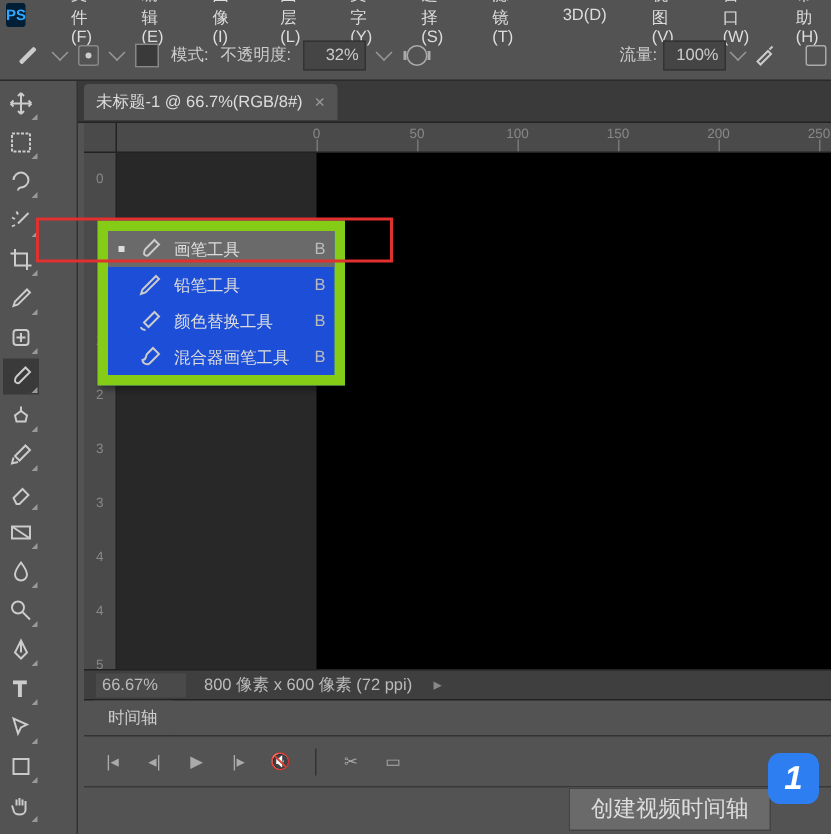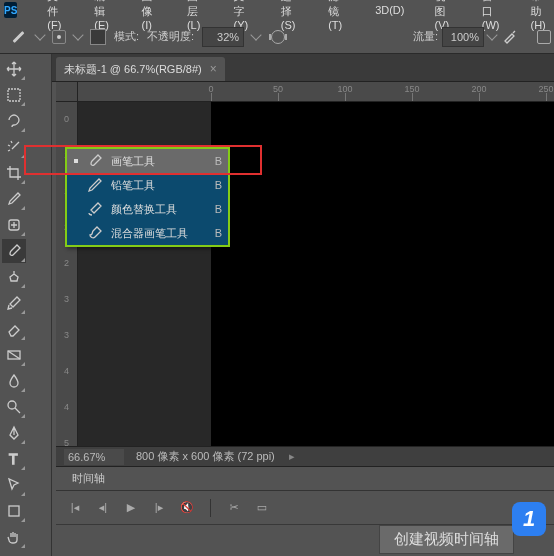--- a/index.html
+++ b/index.html
@@ -16,38 +16,38 @@
 .swap-ico{width:16px;height:16px;border:1px solid #888;background:#3a3a3a}
 .opt-label{color:#ccc}
 .opt-select{background:#454545;border:1px solid #333;color:#ccc;padding:2px 18px 2px 6px;height:20px;position:relative;min-width:90px;display:flex;align-items:center}
 .opt-select::after{content:"";position:absolute;right:5px;top:7px;width:6px;height:6px;border-left:1px solid #999;border-bottom:1px solid #999;transform:rotate(-45deg)}
 .opt-input{background:#454545;border:1px solid #333;color:#ccc;width:42px;height:20px;display:flex;align-items:center;justify-content:flex-end;padding-right:4px}
 .icon-btn{width:20px;height:20px;border:1px solid transparent;display:flex;align-items:center;justify-content:center;color:#aaa}
 .target-ico{width:14px;height:14px;border:1.5px solid #aaa;border-radius:50%;position:relative}
 .target-ico::after{content:"";position:absolute;width:2px;height:6px;background:#aaa;left:-3px;top:3px;box-shadow:16px 0 0 #aaa}
 .board-ico{width:14px;height:14px;border:1.5px solid #aaa;border-radius:2px}
 .flow-area{display:flex;align-items:center;gap:4px;margin-left:auto;margin-right:6px}
-.tab-well{height:28px;background:#3a3a3a;border-bottom:1px solid #222;display:flex;align-items:flex-end;padding-left:56px}
+.tab-well{height:28px;background:#3a3a3a;border-bottom:1px solid #222;display:flex;align-items:center;padding-left:56px}
 .doc-tab{height:24px;background:#535353;padding:4px 8px;display:flex;align-items:center;gap:8px;font-size:11px;color:#ddd;border-top-left-radius:3px;border-top-right-radius:3px}
 .tab-close{color:#999;font-size:12px}
 .toolbar{position:absolute;left:0;top:54px;width:52px;background:#535353;border-right:1px solid #333;display:flex;flex-wrap:wrap;padding:2px}
 .tool{width:24px;height:24px;display:flex;align-items:center;justify-content:center;margin:1px 0;position:relative;color:#ccc}
 .tool .tri{position:absolute;right:1px;bottom:1px;width:0;height:0;border-left:4px solid transparent;border-bottom:4px solid #999}
 .tool.active{background:#3a3a3a}
 .tool-svg{width:16px;height:16px;stroke:#ccc;fill:none;stroke-width:1.3}
 .canvas-area{position:absolute;left:56px;top:82px;right:0;bottom:110px;background:#282828}
 .ruler-h{position:absolute;left:22px;top:0;right:0;height:20px;background:#4a4a4a;border-bottom:1px solid #222;overflow:hidden}
 .ruler-v{position:absolute;left:0;top:20px;width:22px;bottom:0;background:#4a4a4a;border-right:1px solid #222;display:flex;flex-direction:column;align-items:center;padding-top:12px}
 .rv-num{font-size:9px;color:#888;margin-bottom:26px}
 .ruler-corner{position:absolute;left:0;top:0;width:22px;height:20px;background:#4a4a4a;border-right:1px solid #222;border-bottom:1px solid #222}
 .rh-tick{position:absolute;bottom:0;width:1px;height:5px;background:#777}
 .rh-num{position:absolute;top:2px;font-size:9px;color:#888;transform:translateX(-50%)}
 .canvas{position:absolute;left:155px;top:20px;width:400px;height:345px;background:#000}
 .red-box{position:absolute;left:-32px;top:63px;width:238px;height:30px;border:2px solid #e03030;z-index:20;pointer-events:none}
-.flyout{position:absolute;left:9px;top:65px;width:165px;background:#0c4a6e;border:2px solid #84cc16;box-shadow:2px 2px 4px rgba(0,0,0,0.4);z-index:15}
+.flyout{position:absolute;left:9px;top:65px;width:165px;background:#1d4ed8;border:7px solid #84cc16;box-shadow:2px 2px 4px rgba(0,0,0,0.4);z-index:15}
 .fly-item{height:24px;display:flex;align-items:center;padding:0 6px;gap:8px;color:#ddd}
 .fly-item.sel{background:#6a6a6a}
 .fly-dot{width:6px;height:6px;display:flex;align-items:center;justify-content:center}
 .fly-dot.on::after{content:"";width:4px;height:4px;background:#ddd}
 .fly-ico{width:16px;height:16px;display:flex;align-items:center;justify-content:center}
 .fly-label{flex:1}
 .fly-key{color:#bbb}
 .status{position:absolute;left:56px;bottom:90px;right:0;height:20px;background:#3f3f3f;border-top:1px solid #222;display:flex;align-items:center;padding-left:8px;gap:12px;font-size:11px;color:#bbb}
 .status-zoom{width:60px;background:#4a4a4a;padding:2px 4px}
 .status-chev{width:10px;height:10px;display:flex;align-items:center;justify-content:center;color:#888}

